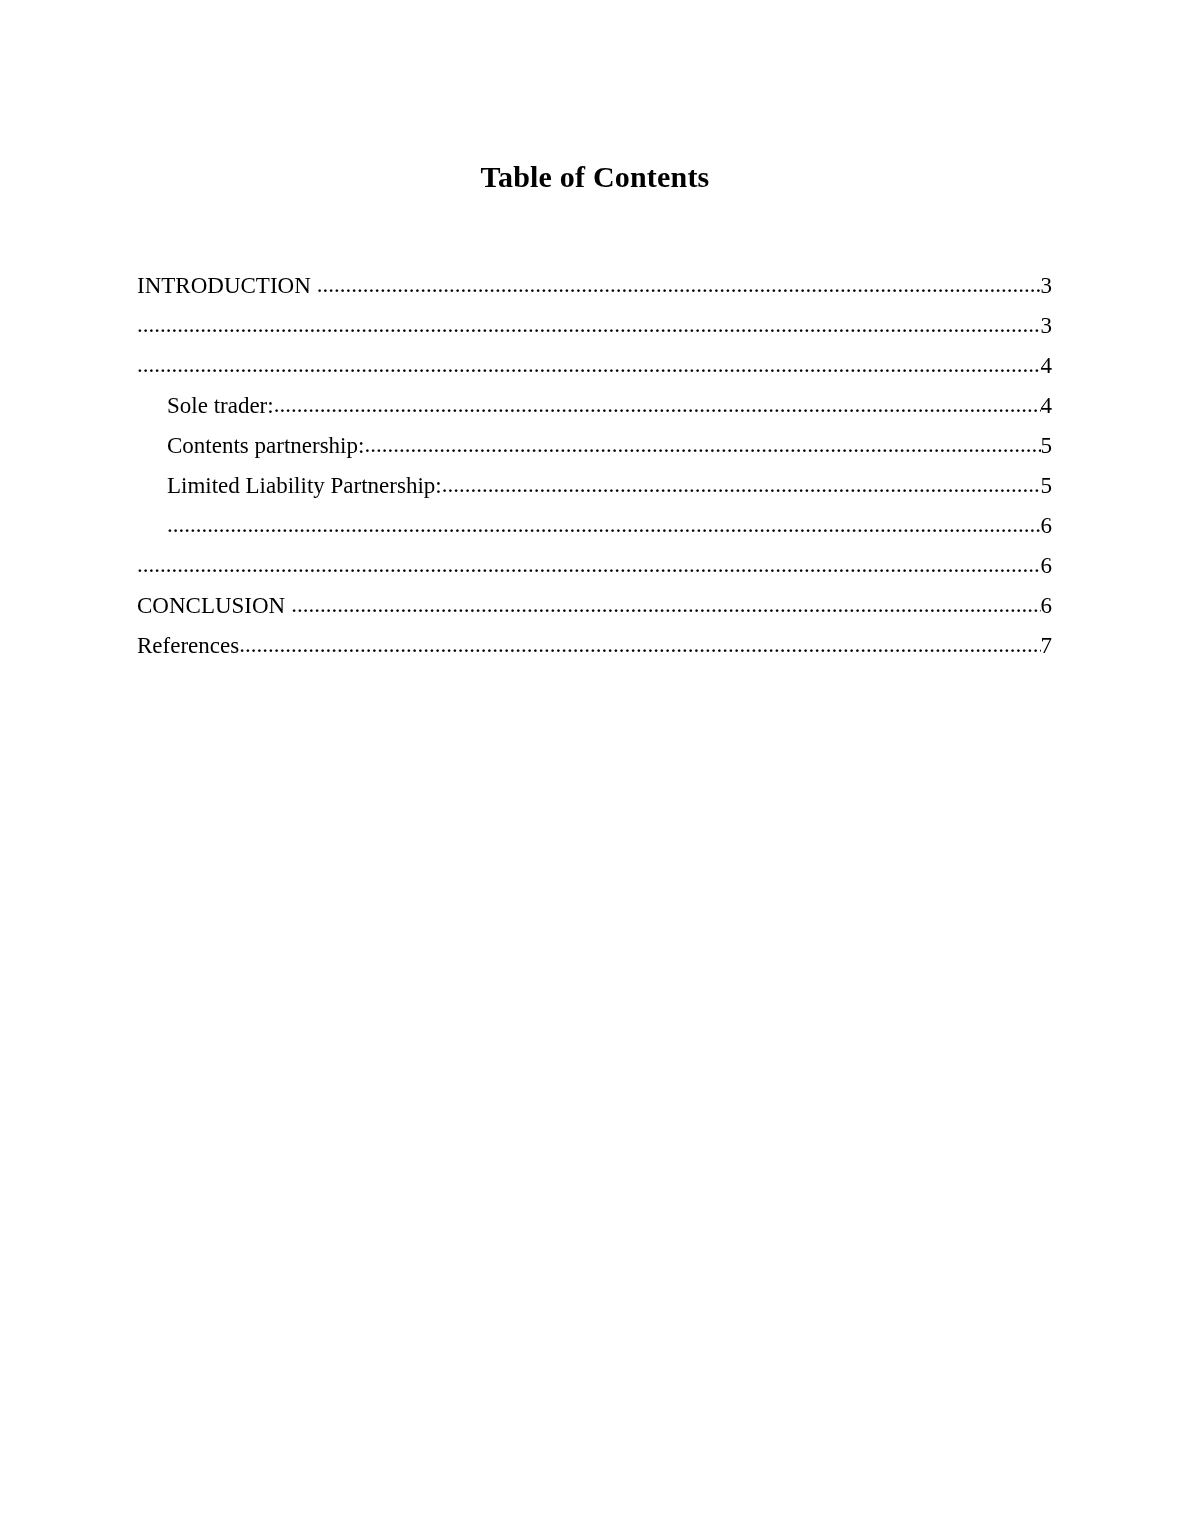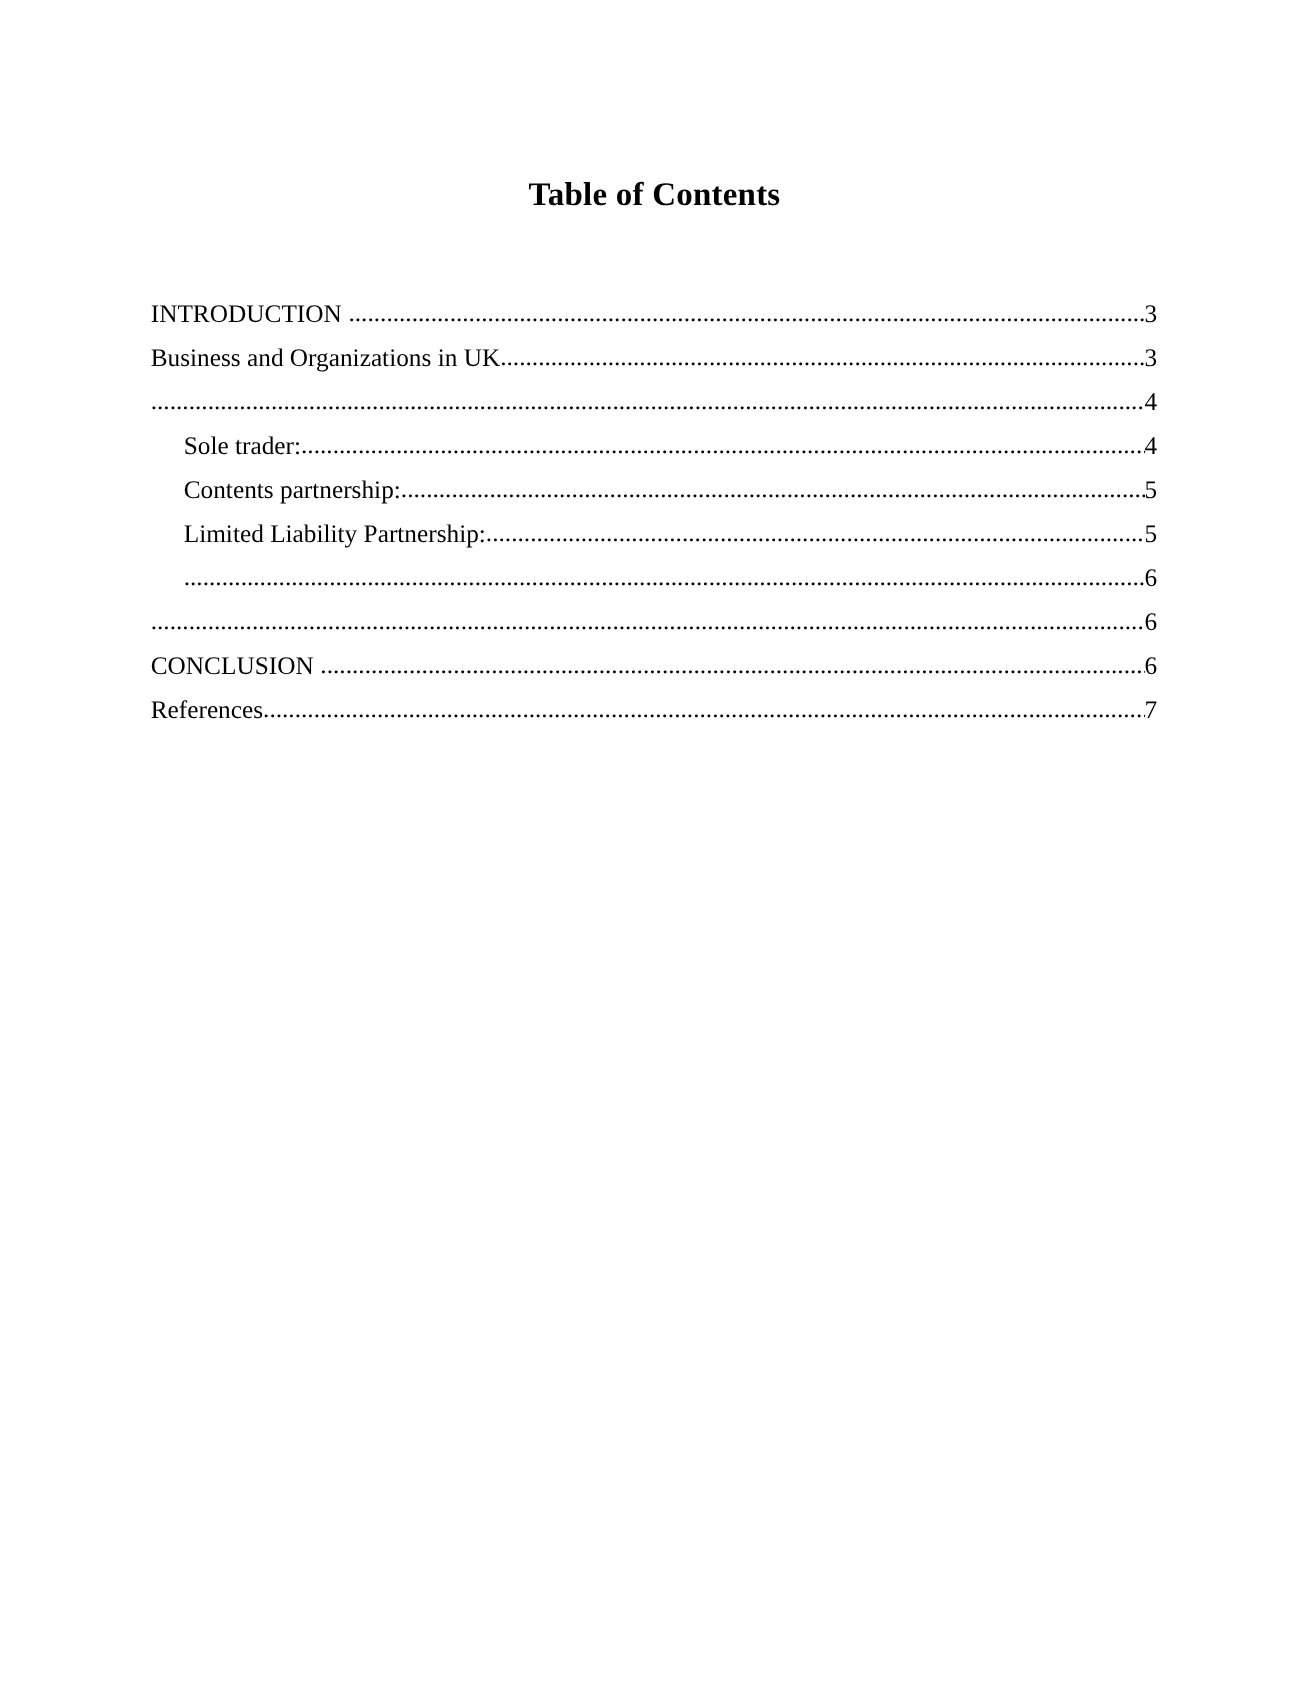--- a/index.html
+++ b/index.html
@@ -83,21 +83,20 @@
 
   <div class="toc-title">Table of Contents</div>
 
   <div class="toc-list">
       <div class="toc-entry level-1 withspace">
         <span class="toc-label">INTRODUCTION</span>
         <span class="toc-dots">........................................................................................................................................................................</span>
         <span class="toc-page">3</span>
       </div>
       <div class="toc-entry level-1 nospace">
-        <span class="toc-label">Business and Organizations in UK</span>
         <span class="toc-dots">........................................................................................................................................................................</span>
         <span class="toc-page">3</span>
       </div>
       <div class="toc-entry level-1 nospace">
         <span class="toc-dots">........................................................................................................................................................................</span>
         <span class="toc-page">4</span>
       </div>
       <div class="toc-entry level-2 nospace">
         <span class="toc-label">Sole trader:</span>
         <span class="toc-dots">........................................................................................................................................................................</span>

